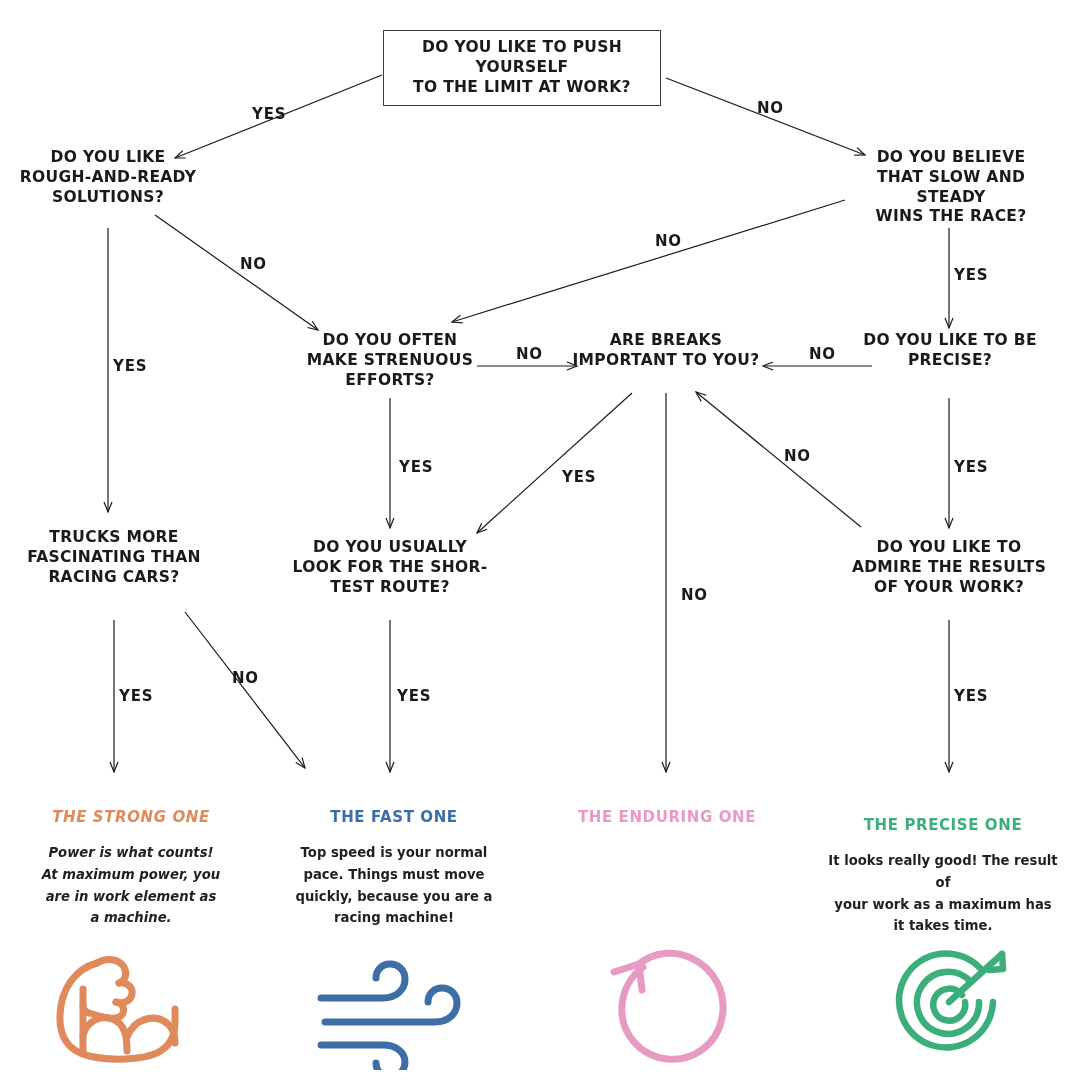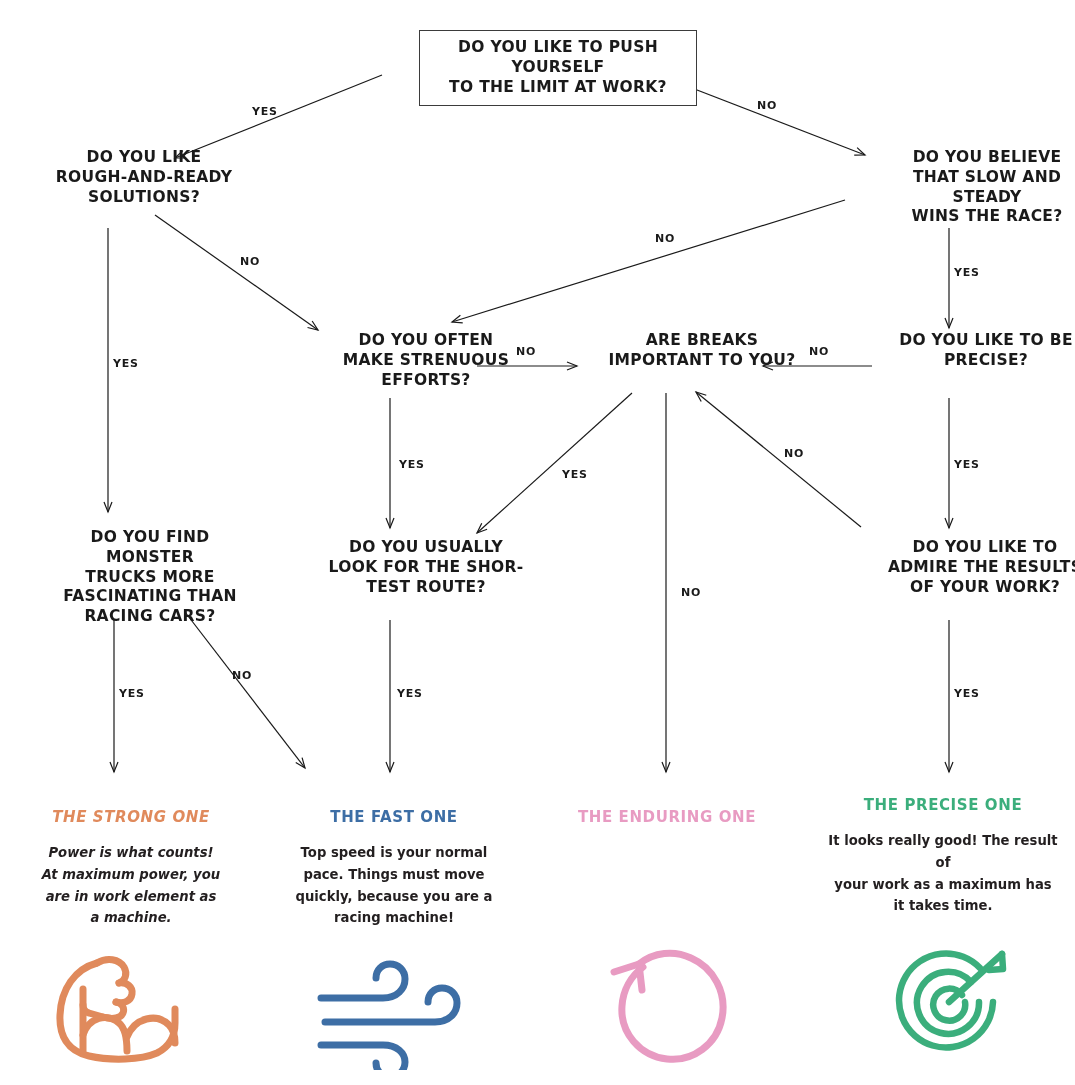--- a/index.html
+++ b/index.html
@@ -28,35 +28,34 @@
   }
   .node {
     position: absolute;
     text-align: center;
     font-weight: 700;
     font-size: 15.5px;
     line-height: 1.28;
     letter-spacing: 0.3px;
     color: #1a1a1a;
     text-transform: uppercase;
-    margin-left: 36px;
   }
   .node.boxed {
     border: 1.5px solid #3b3b3b;
     background: #ffffff;
     display: flex;
     align-items: center;
     justify-content: center;
     padding: 6px 10px;
     box-sizing: border-box;
   }
   .edge-label {
     position: absolute;
     font-weight: 700;
-    font-size: 11px;
+    font-size: 15px;
     letter-spacing: 0.8px;
     color: #1a1a1a;
     text-transform: uppercase;
     white-space: nowrap;
   }
   .result {
     position: absolute;
     width: 230px;
     text-align: center;
   }
@@ -160,21 +159,20 @@
     <div>ARE BREAKS</div>
     <div>IMPORTANT TO YOU?</div>
   </div>
 
   <div class="node" style="left:851px; top:331px; width:198px;">
     <div>DO YOU LIKE TO BE</div>
     <div>PRECISE?</div>
   </div>
 
   <div class="node" style="left:8px; top:528px; width:212px;">
-    <div>DO YOU FIND MONSTER</div>
     <div>TRUCKS MORE</div>
     <div>FASCINATING THAN</div>
     <div>RACING CARS?</div>
   </div>
 
   <div class="node" style="left:292px; top:538px; width:196px;">
     <div>DO YOU USUALLY</div>
     <div>LOOK FOR THE SHOR-</div>
     <div>TEST ROUTE?</div>
   </div>
@@ -245,21 +243,21 @@
   <div class="result" style="left:552px; top:808px;">
     <div class="result-title" style="color:#E89BC2;">THE ENDURING ONE</div>
   </div>
   <div class="result-icon" style="left:598px; top:940px;">
     <svg width="135" height="130" viewBox="0 0 135 130" fill="none" stroke="#E89BC2" stroke-width="7" stroke-linecap="round" stroke-linejoin="round">
       <path d="M33 24 C 48 12, 68 10, 85 18 C 108 28, 121 53, 116 78 C 111 104, 87 122, 61 119 C 34 116, 14 93, 16 66 C 17 50, 25 36, 37 27"></path>
       <path d="M8 32 L33 24 L36 50"></path>
     </svg>
   </div>
 
-  <div class="result" style="left:828px; top:796px;">
+  <div class="result" style="left:828px; top:816px;">
     <div class="result-title" style="color:#3BAE7C;">THE PRECISE ONE</div>
     <div class="result-body" style="width:248px; margin-left:-9px;">
       <div>It looks really good! The result of</div>
       <div>your work as a maximum has</div>
       <div>it takes time.</div>
     </div>
   </div>
   <div class="result-icon" style="left:878px; top:940px;">
     <svg width="135" height="130" viewBox="0 0 135 130" fill="none" stroke="#3BAE7C" stroke-width="6.5" stroke-linecap="round" stroke-linejoin="round">
       <path d="M94 28 A 47 47 0 1 0 107 62"></path>

